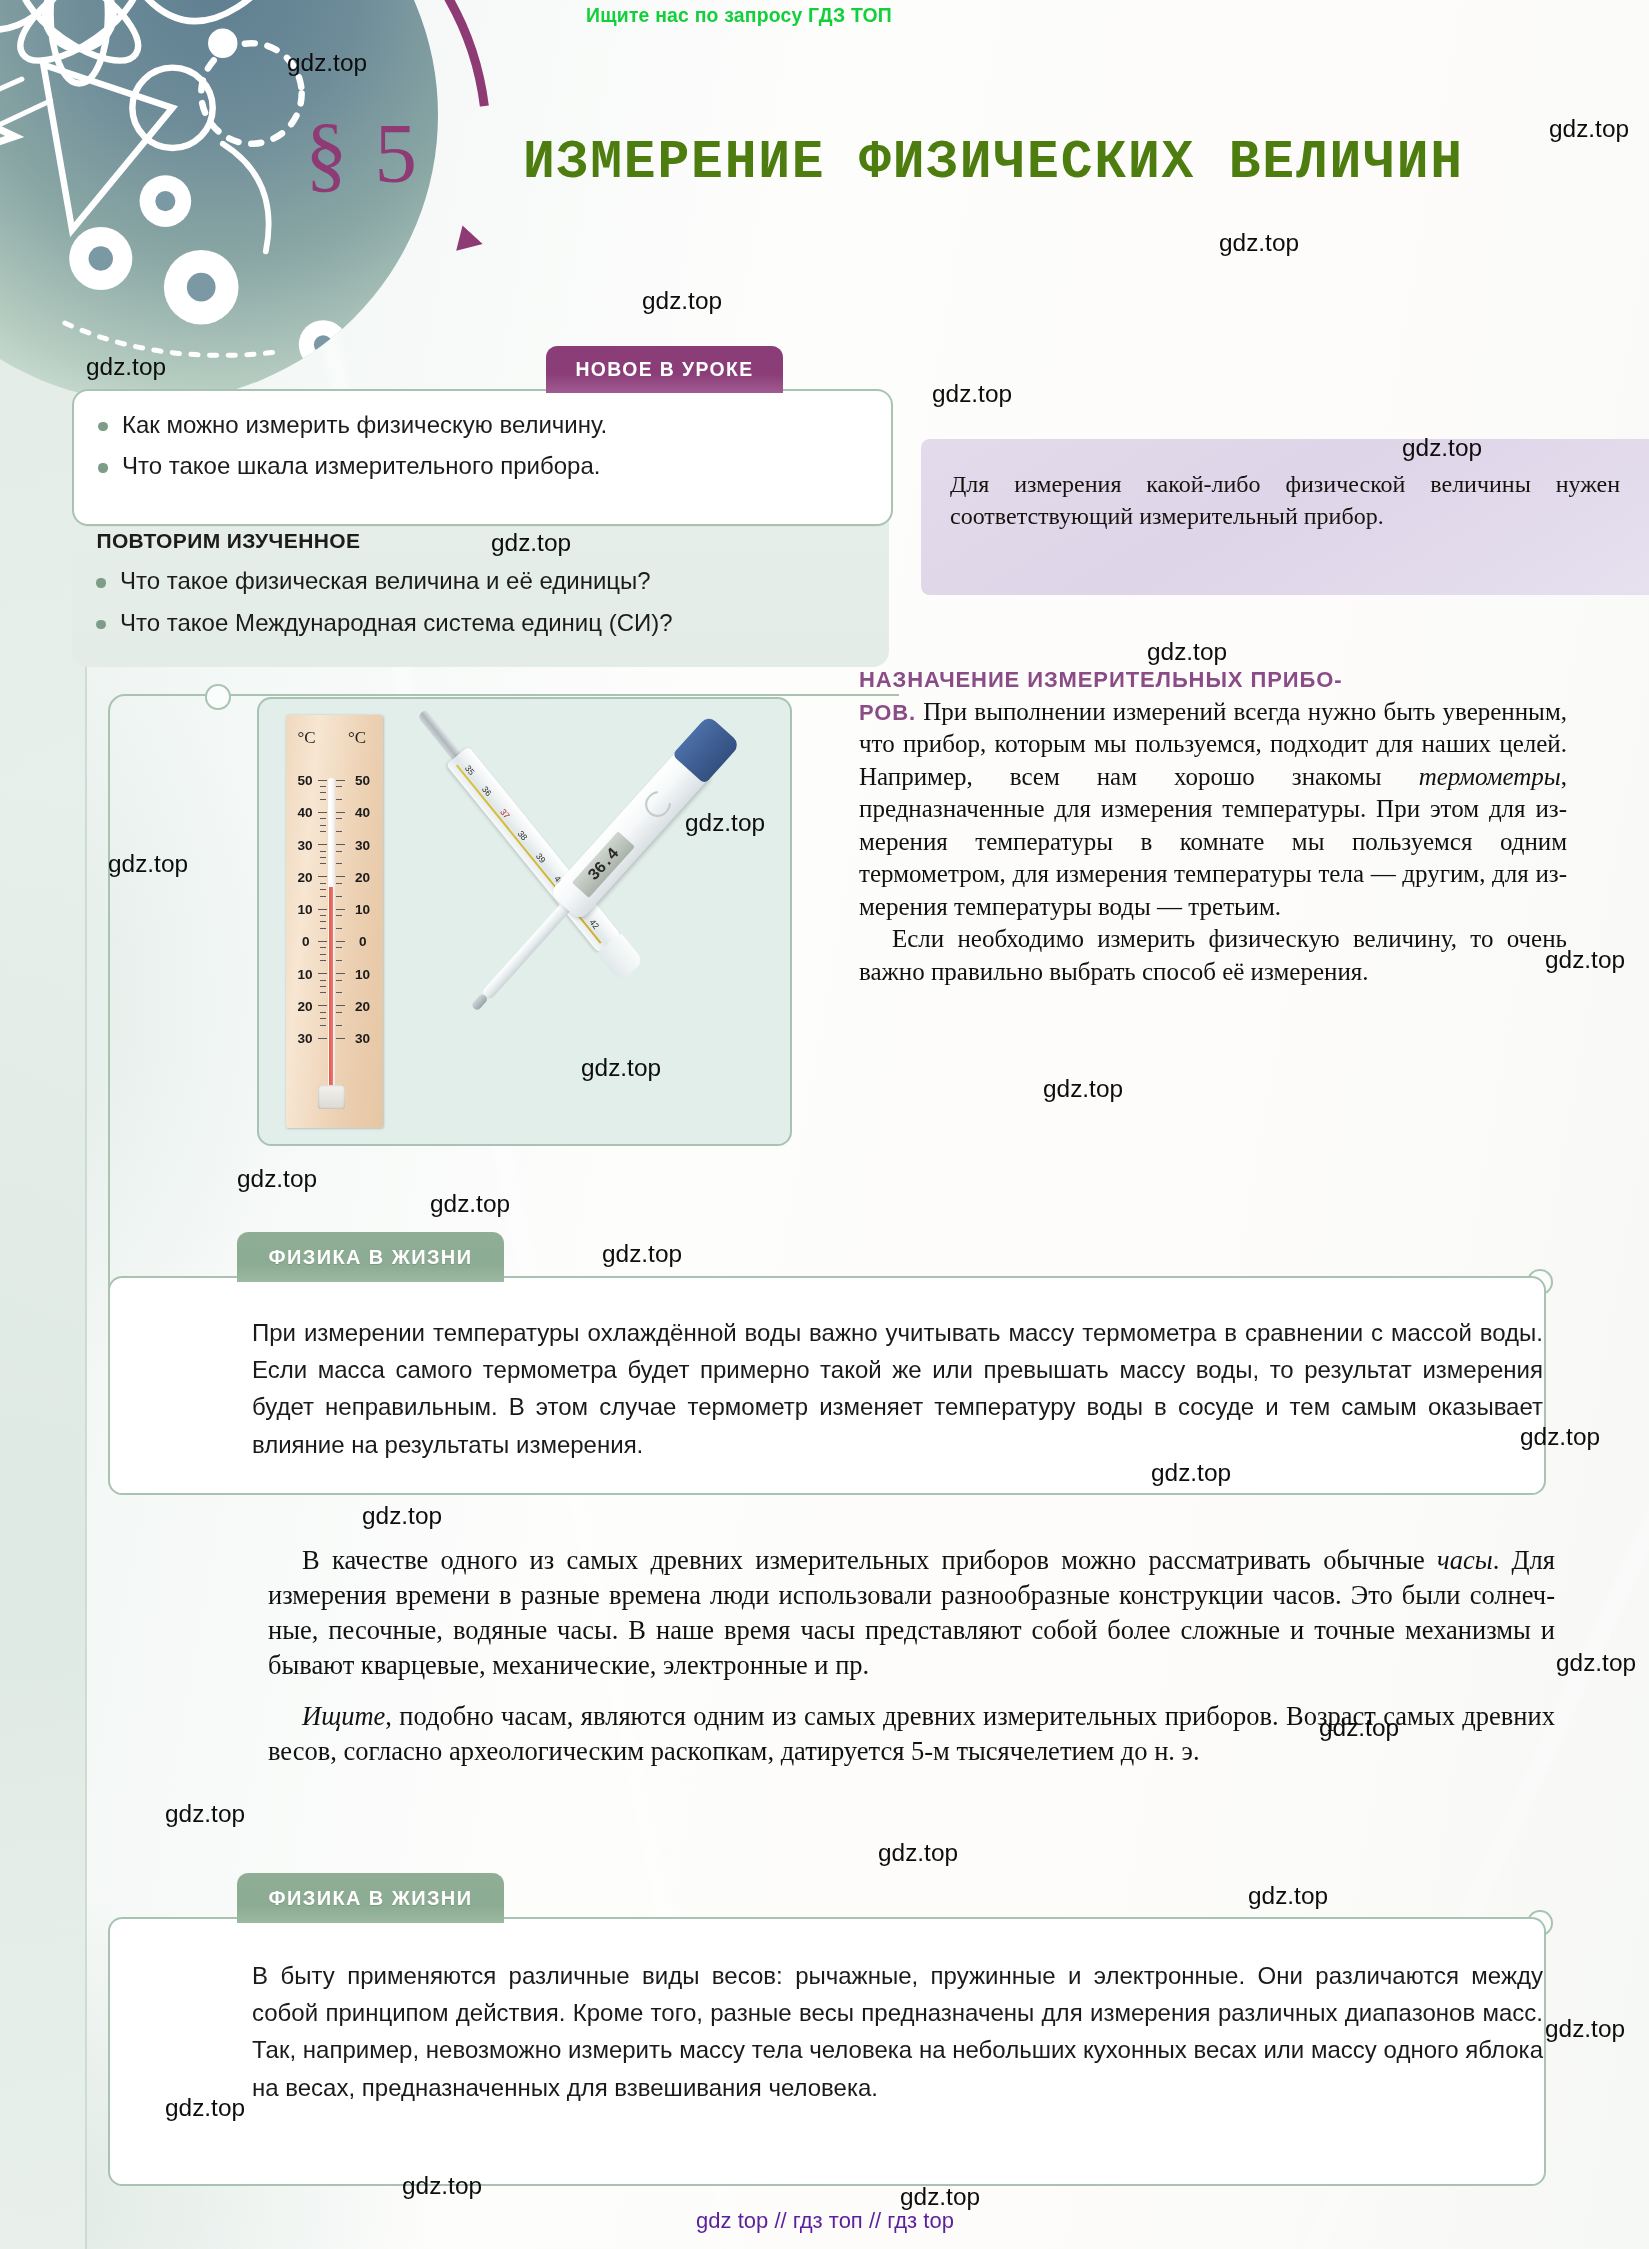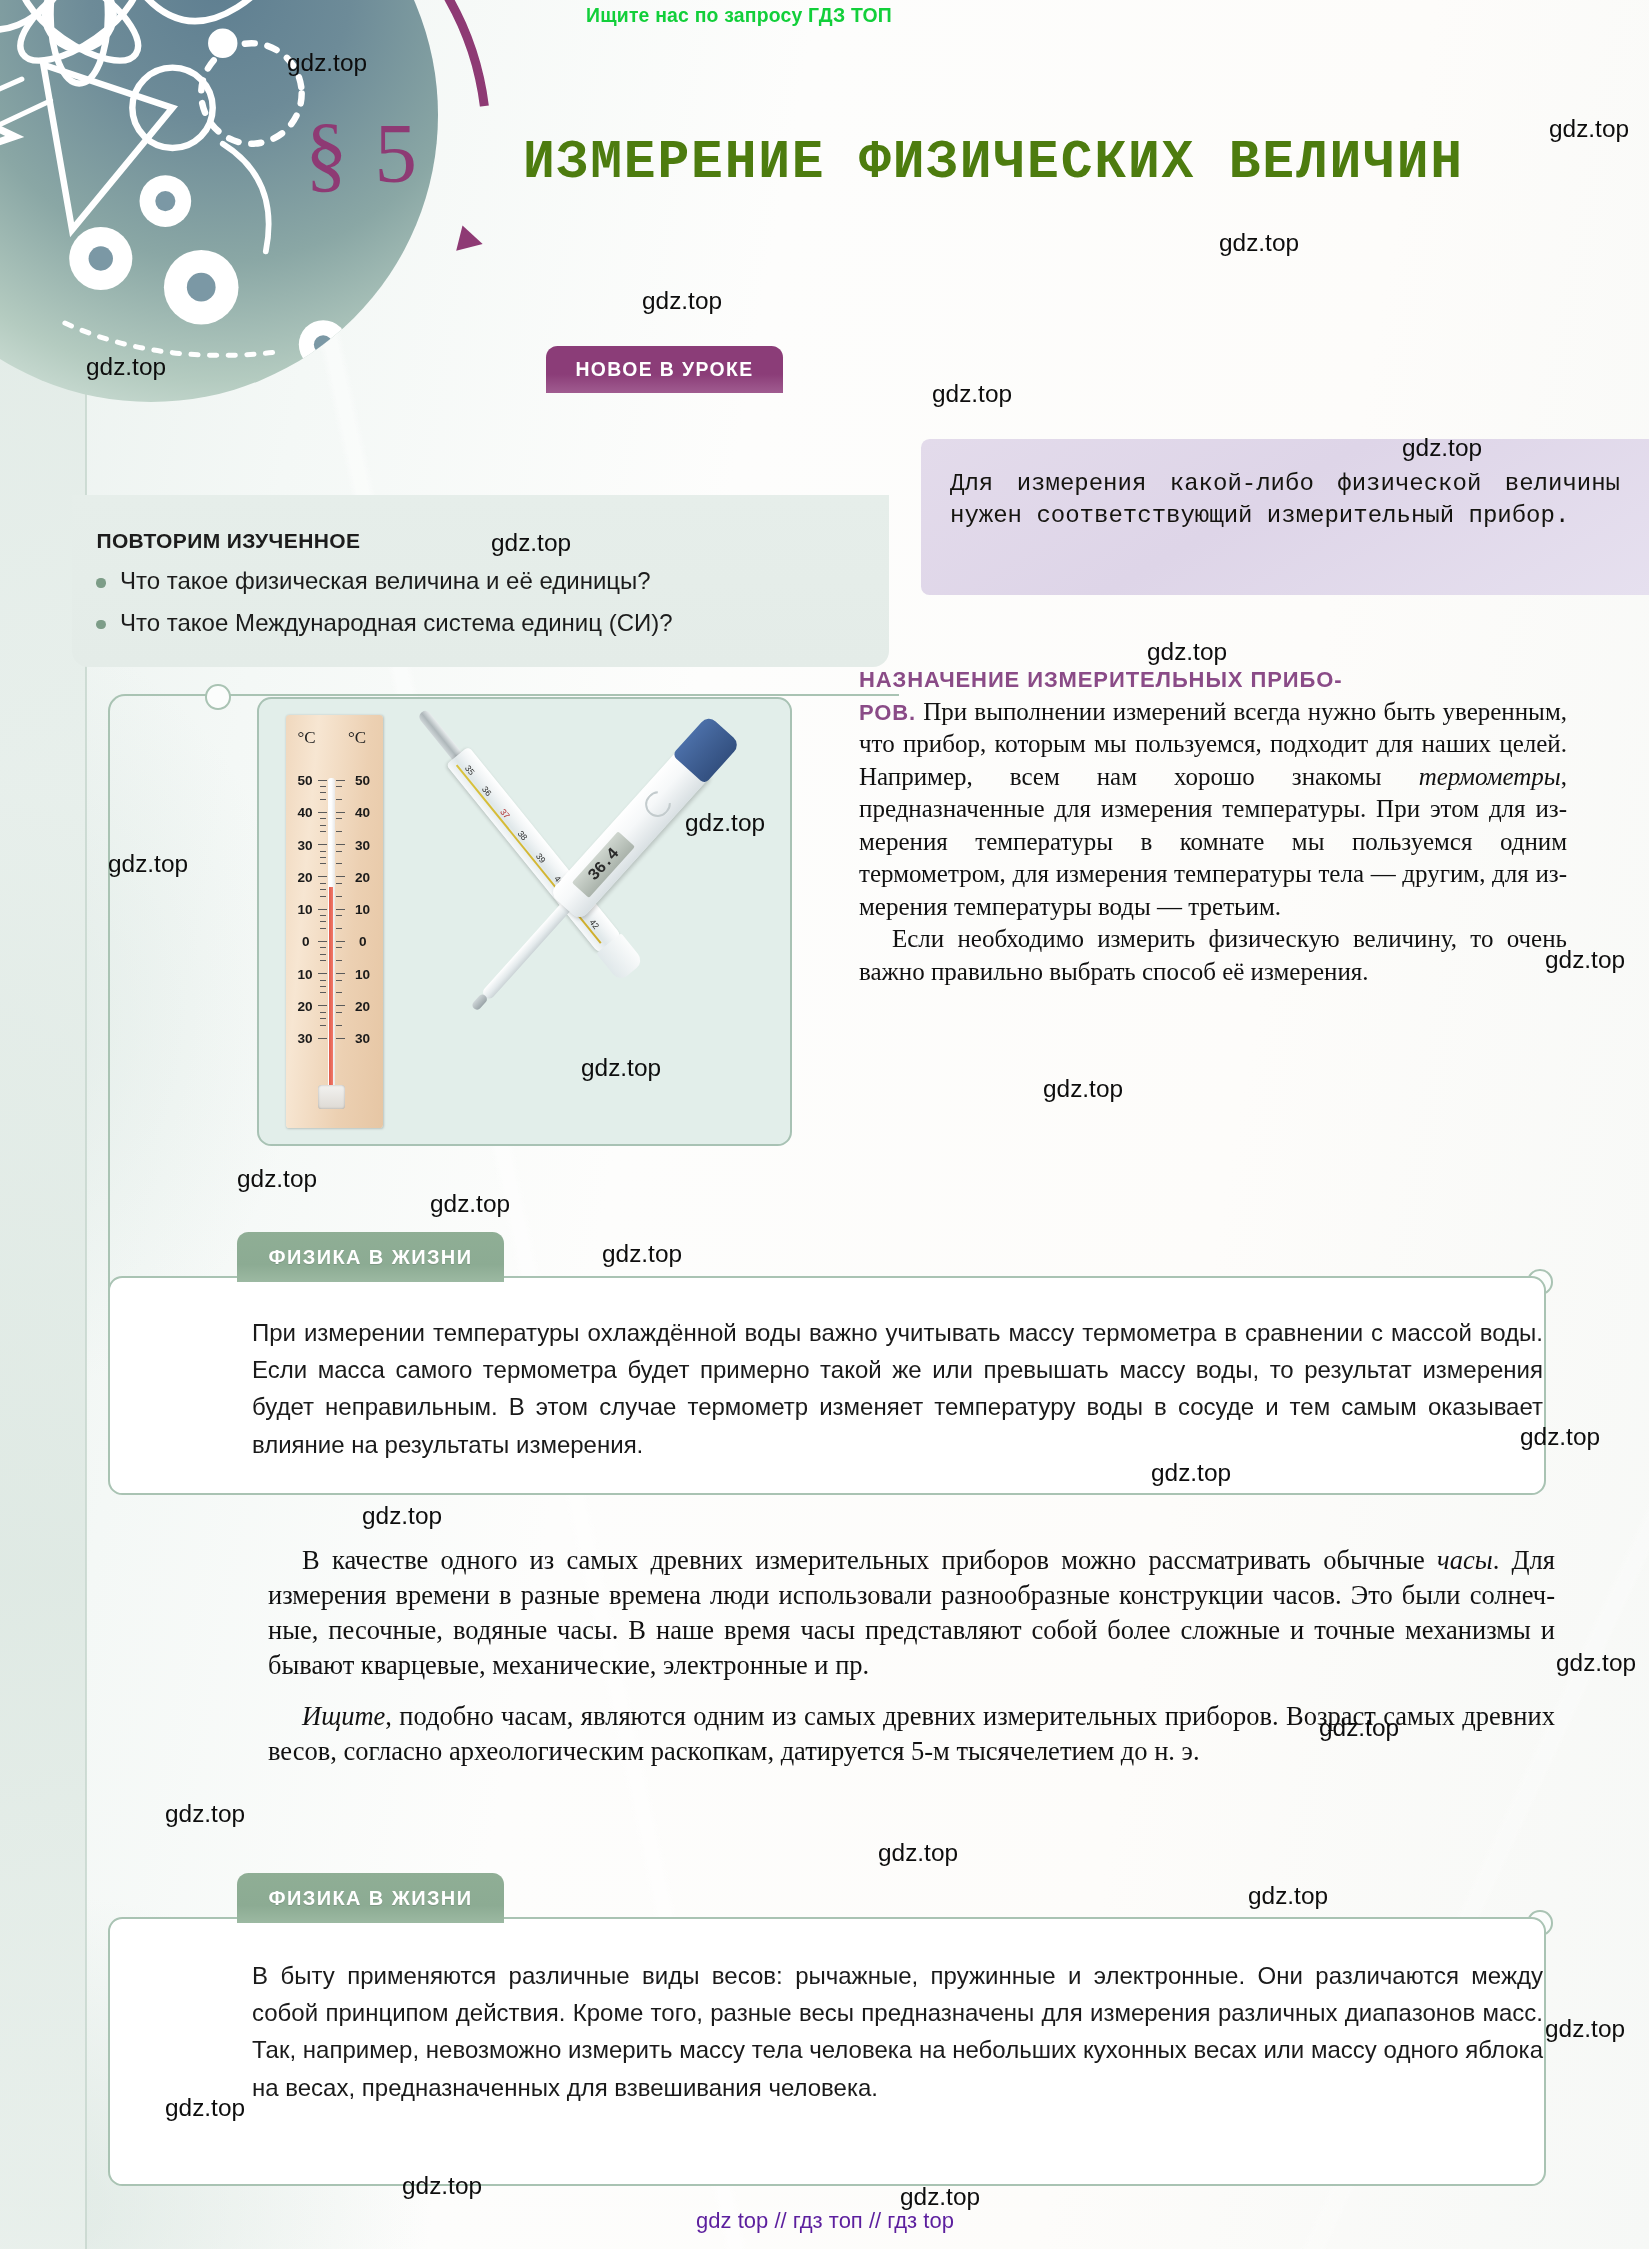--- a/index.html
+++ b/index.html
@@ -184,21 +184,21 @@
     position:absolute; left:921px; top:439px;
     width:728px; height:156px;
     background:linear-gradient(150deg,#e3dbeb 0%, #ded5e8 45%, #e6e0ef 100%);
     border-radius:8.6px 0 0 8.6px;
     z-index:22;
   }
   .def-text {
     position:absolute; left:29px; top:29px; right:29px;
     font-size:24px; line-height:1.34; color:#14140f;
     text-align:justify;
-    font-family:Liberation Mono, monospace;
+    font-family:Liberation Serif, serif;
   }
 
   
   .fig-frame {
     position:absolute; left:257px; top:697px;
     width:531px; height:445px;
     background:#e2eeea;
     border:2.9px solid #a8c2b4;
     border-radius:14.3px;
     z-index:22;
@@ -451,20 +451,32 @@
   <div class="corner-arc"></div>
   <div class="arrow-head"></div>
 
   <div class="sect-mark">§ 5</div>
   <div class="title">ИЗМЕРЕНИЕ ФИЗИЧЕСКИХ ВЕЛИЧИН</div>
 
   <div class="tab-badge tab-purple">НОВОЕ В УРОКЕ</div>
 
   <div class="card-repeat"></div>
 
+  <div class="card-new">
+    <div style="padding:18.6px 24.4px 0 24.4px;">
+      <div class="bullet-row">
+        <div class="bullet-dot"></div>
+        <div class="bullet-text">Как можно измерить физическую величину.</div>
+      </div>
+      <div class="bullet-row">
+        <div class="bullet-dot"></div>
+        <div class="bullet-text">Что такое шкала измерительного прибора.</div>
+      </div>
+    </div>
+  </div>
 
   <div class="card-repeat-inner">
     <div style="padding:14.3px 24.4px 0 24.4px;">
       <div class="repeat-head">ПОВТОРИМ ИЗУЧЕННОЕ</div>
       <div class="bullet-row">
         <div class="bullet-dot"></div>
         <div class="bullet-text">Что такое физическая величина и её единицы?</div>
       </div>
       <div class="bullet-row">
         <div class="bullet-dot"></div>

